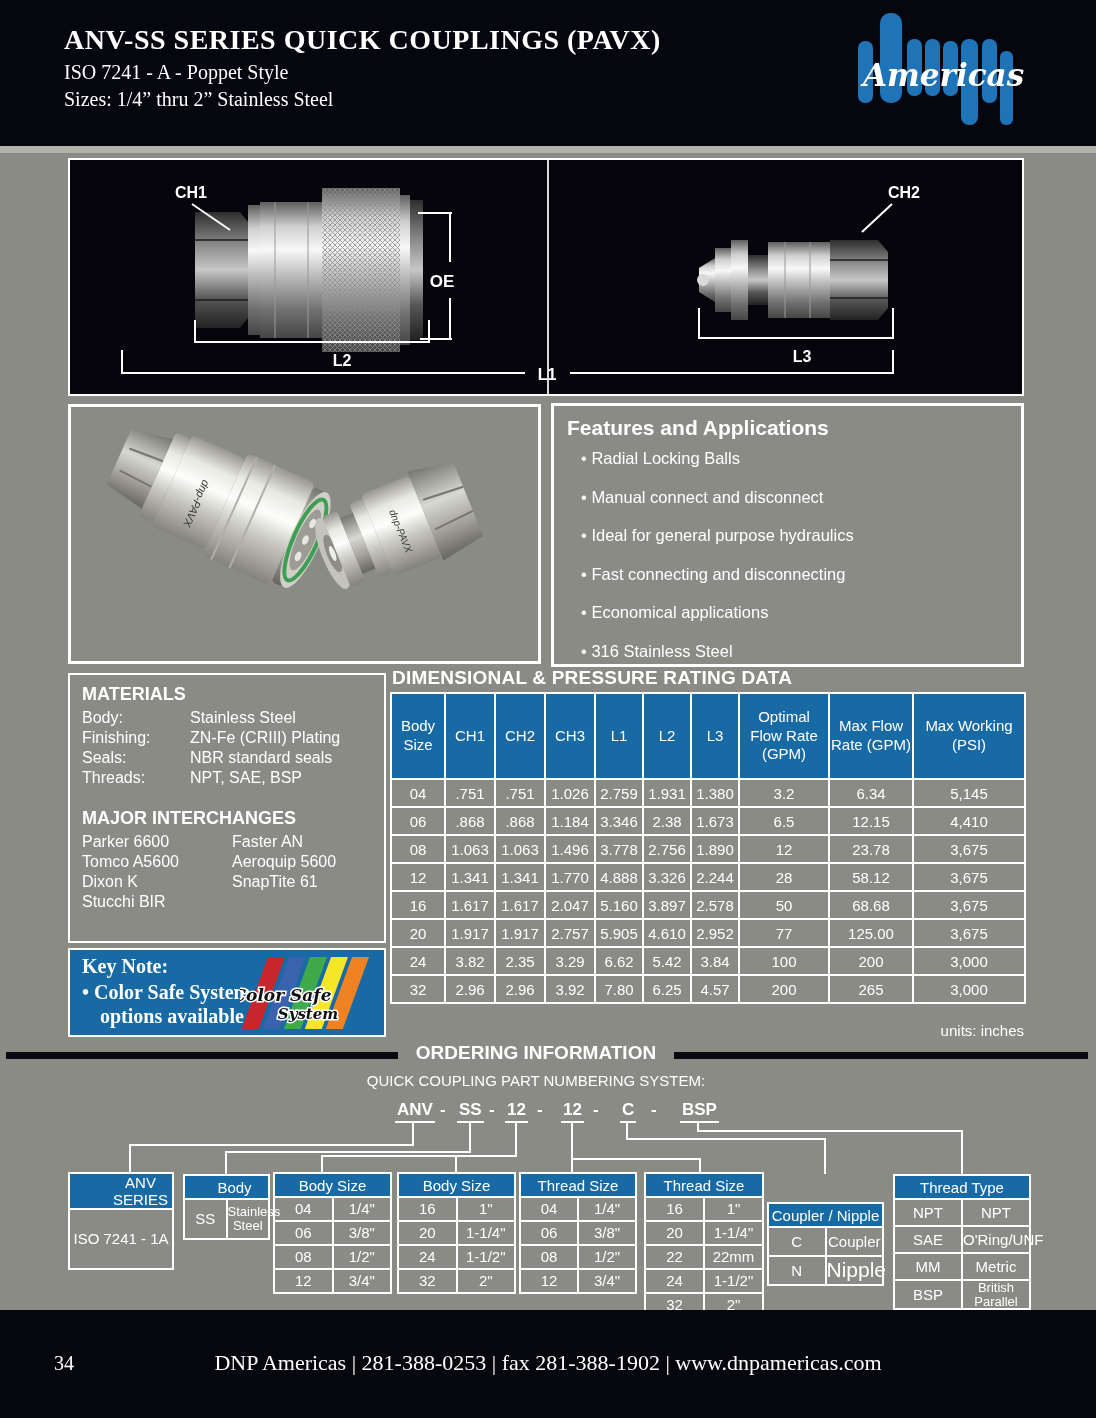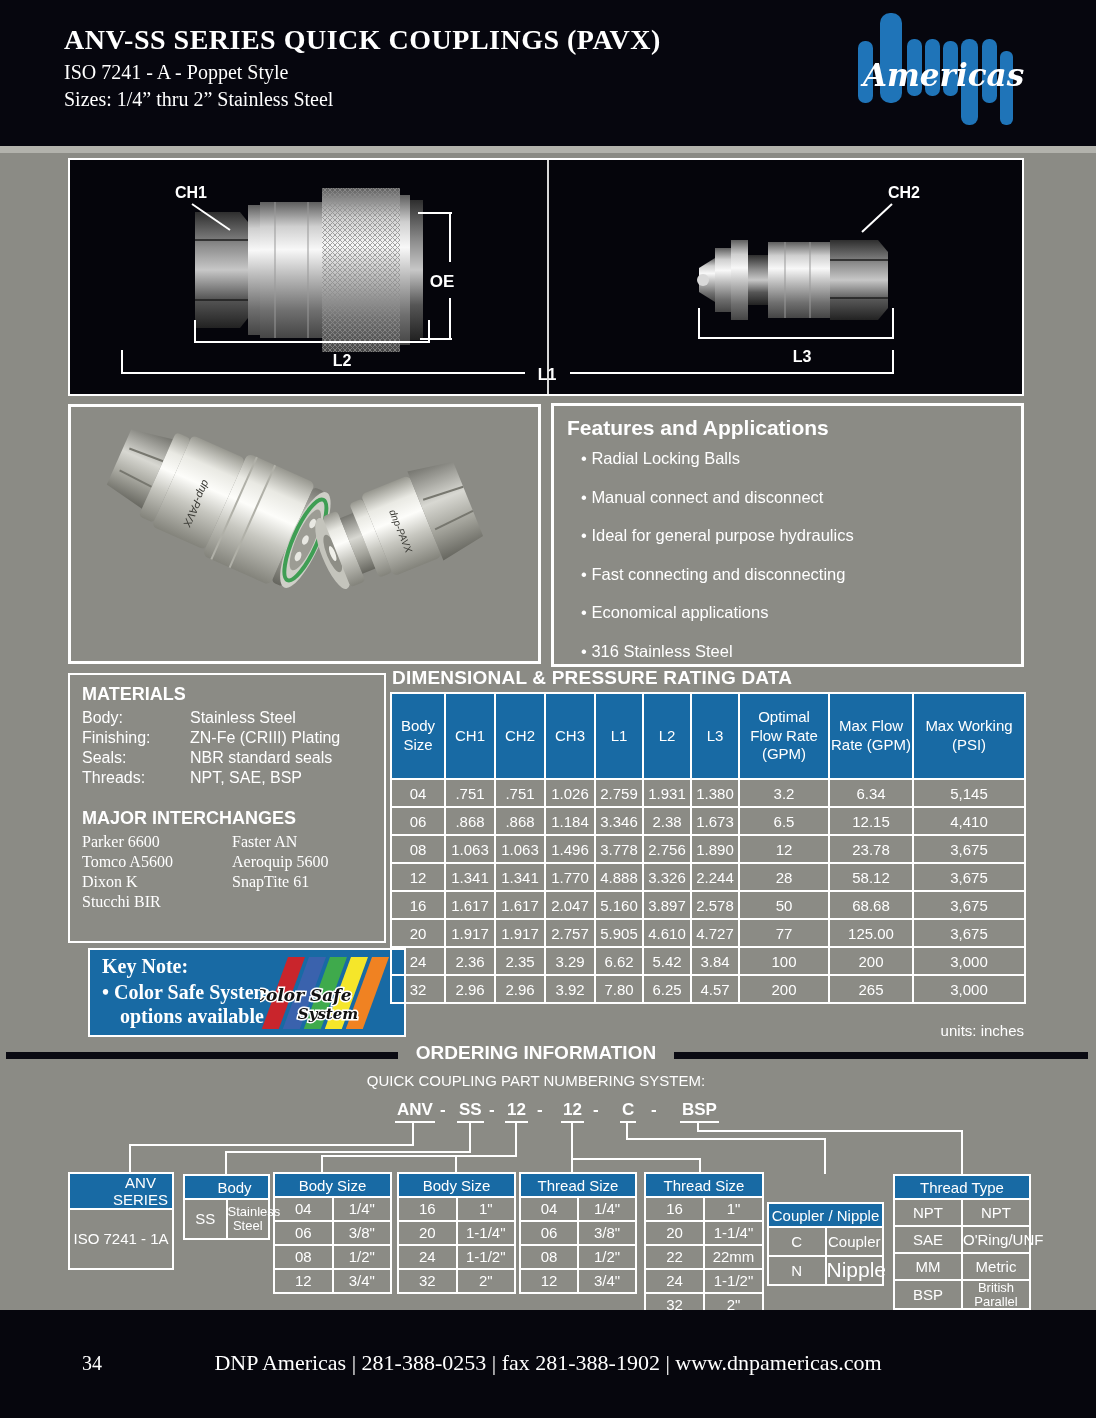--- a/index.html
+++ b/index.html
@@ -25,24 +25,24 @@
   .features-title{font-weight:bold;font-size:21px;margin:10px 0 0 13px;}
   .features-list{list-style:none;margin:9px 0 0 0;padding:0 0 0 27px;}
   .features-list li{font-size:16.5px;margin-bottom:19.5px;}
   .features-list li::before{content:"\2022  ";}
   
   .materials-box{position:absolute;left:68px;top:673px;width:318px;height:270px;border:2px solid #fff;
                  box-sizing:border-box;color:#fff;}
   .mat-title{font-weight:bold;font-size:18px;margin:9px 0 4px 12px;}
   .mat-grid{display:grid;grid-template-columns:108px auto;margin-left:12px;row-gap:2px;font-size:16px;}
   .int-title{font-weight:bold;font-size:18px;margin:21px 0 4px 12px;}
-  .int-grid{display:grid;grid-template-columns:150px auto;margin-left:12px;row-gap:2px;font-size:16px;font-family:Liberation Serif, serif;}
+  .int-grid{display:grid;grid-template-columns:150px auto;margin-left:12px;row-gap:2px;font-size:16px;}
   
   .keynote-box{position:absolute;left:68px;top:948px;width:318px;height:89px;background:#186aa4;
-               border:2px solid #fff;box-sizing:border-box;color:#fff;font-family:"Liberation Serif",serif;margin-left:20px;}
+               border:2px solid #fff;box-sizing:border-box;color:#fff;font-family:"Liberation Serif",serif;}
   .kn-title{font-weight:bold;font-size:20px;margin:5px 0 0 12px;}
   .kn-line1{font-weight:bold;font-size:20px;margin:3px 0 0 12px;}
   .kn-line2{font-weight:bold;font-size:20px;margin:1px 0 0 30px;}
   .kn-logo{position:absolute;right:4px;bottom:2px;}
   
   .dim-title{position:absolute;left:392px;top:667px;color:#fff;font-weight:bold;font-size:19px;letter-spacing:.2px;}
   .dim-table{position:absolute;left:390px;top:692px;width:634px;border-collapse:collapse;table-layout:fixed;}
   .dim-table th{background:#186aa4;color:#fff;font-weight:normal;font-size:15px;border:2px solid #fff;
                 height:82px;line-height:1.25;padding:1px;}
   .dim-table td{color:#fff;font-size:15px;text-align:center;border:2px solid #fff;height:26px;padding:0;}
@@ -53,21 +53,21 @@
              font-weight:bold;font-size:19px;}
   .ord-sub{position:absolute;left:286px;top:1072px;width:500px;text-align:center;color:#fff;font-size:15px;}
   .pn-seg{position:absolute;top:1100px;color:#fff;font-weight:bold;font-size:17px;text-align:center;}
   .pn-code{border-bottom:2px solid #fff;padding:0 2px 2px 2px;}
   .connectors{position:absolute;left:0;top:1122px;}
   .otable{position:absolute;border-collapse:collapse;table-layout:fixed;}
   .otable th{background:#186aa4;color:#fff;font-weight:normal;font-size:15px;border:2px solid #fff;padding:0;}
   .otable td{color:#fff;font-size:15px;text-align:center;border:2px solid #fff;padding:0;line-height:1.05;}
   
   .ftr{position:absolute;left:0;top:1310px;width:1096px;height:108px;background:#06060d;color:#fff;}
-  .ftr-page{position:absolute;left:82px;top:42px;font-family:"Liberation Serif",serif;font-size:20px;}
+  .ftr-page{position:absolute;left:54px;top:42px;font-family:"Liberation Serif",serif;font-size:20px;}
   .ftr-text{position:absolute;left:0;top:40px;width:1096px;text-align:center;
             font-family:"Liberation Serif",serif;font-size:22px;}
 </style>
 </head>
 <body>
 
 <div class="page">
 
   <div class="hdr">
     <div class="hdr-title">ANV-SS SERIES QUICK COUPLINGS (PAVX)</div>
@@ -371,28 +371,28 @@
           <td>68.68</td>
           <td>3,675</td>
         </tr>
         <tr>
           <td>20</td>
           <td>1.917</td>
           <td>1.917</td>
           <td>2.757</td>
           <td>5.905</td>
           <td>4.610</td>
-          <td>4.727</td>
+          <td>2.952</td>
           <td>77</td>
           <td>125.00</td>
           <td>3,675</td>
         </tr>
         <tr>
           <td>24</td>
-          <td>2.36</td>
+          <td>3.82</td>
           <td>2.35</td>
           <td>3.29</td>
           <td>6.62</td>
           <td>5.42</td>
           <td>3.84</td>
           <td>100</td>
           <td>200</td>
           <td>3,000</td>
         </tr>
         <tr>

